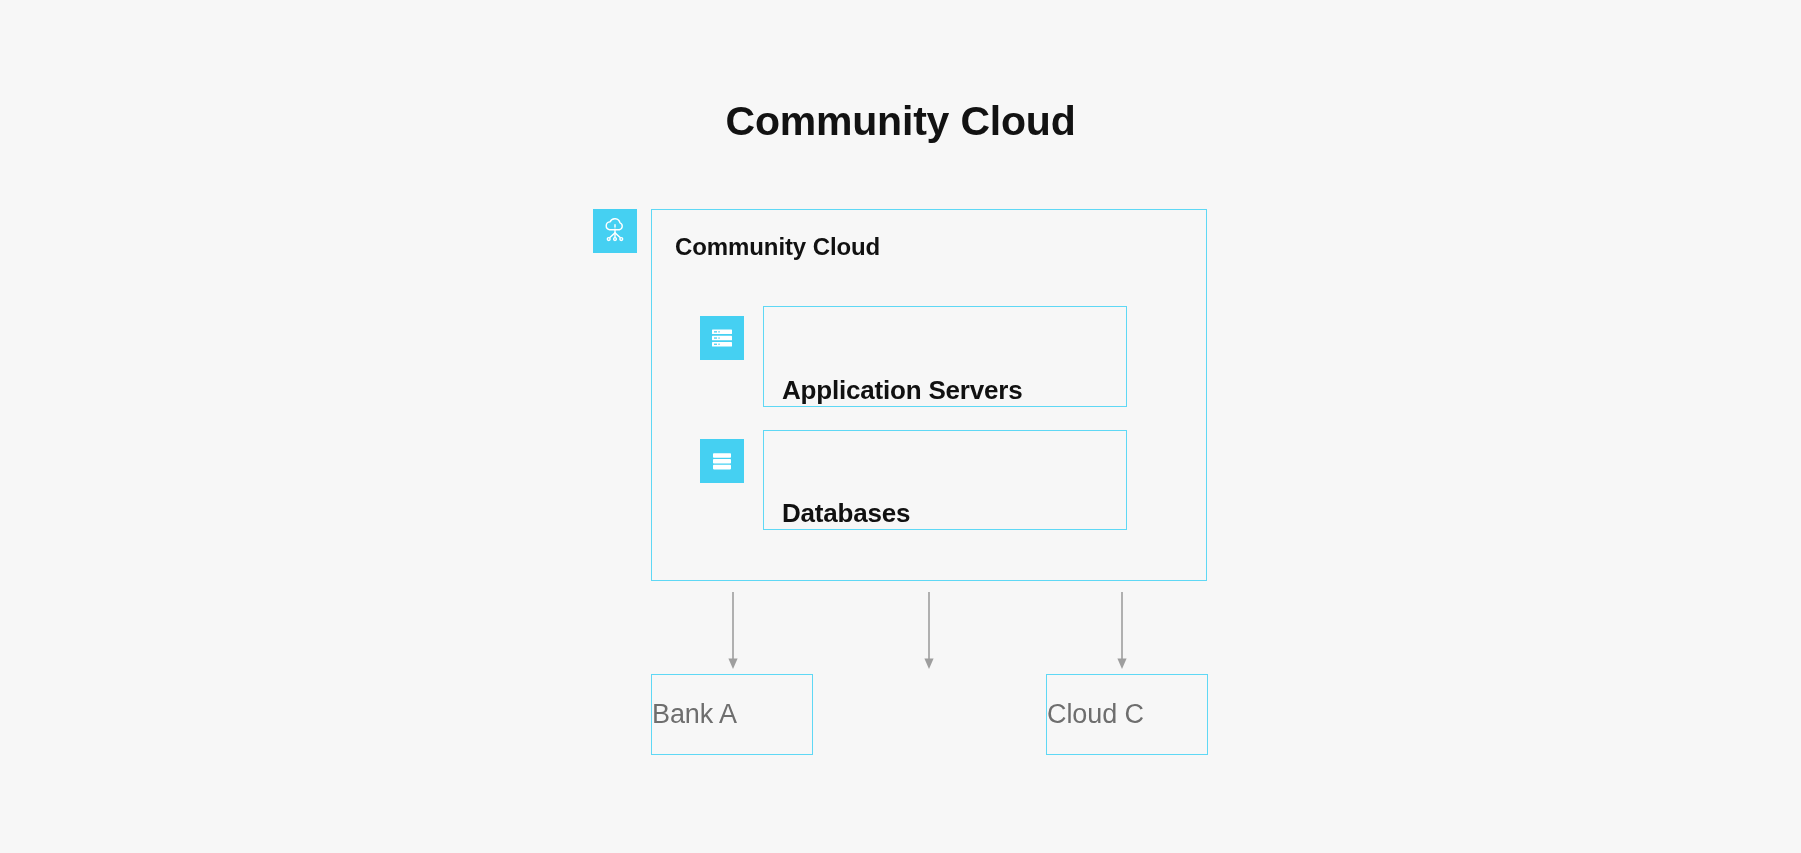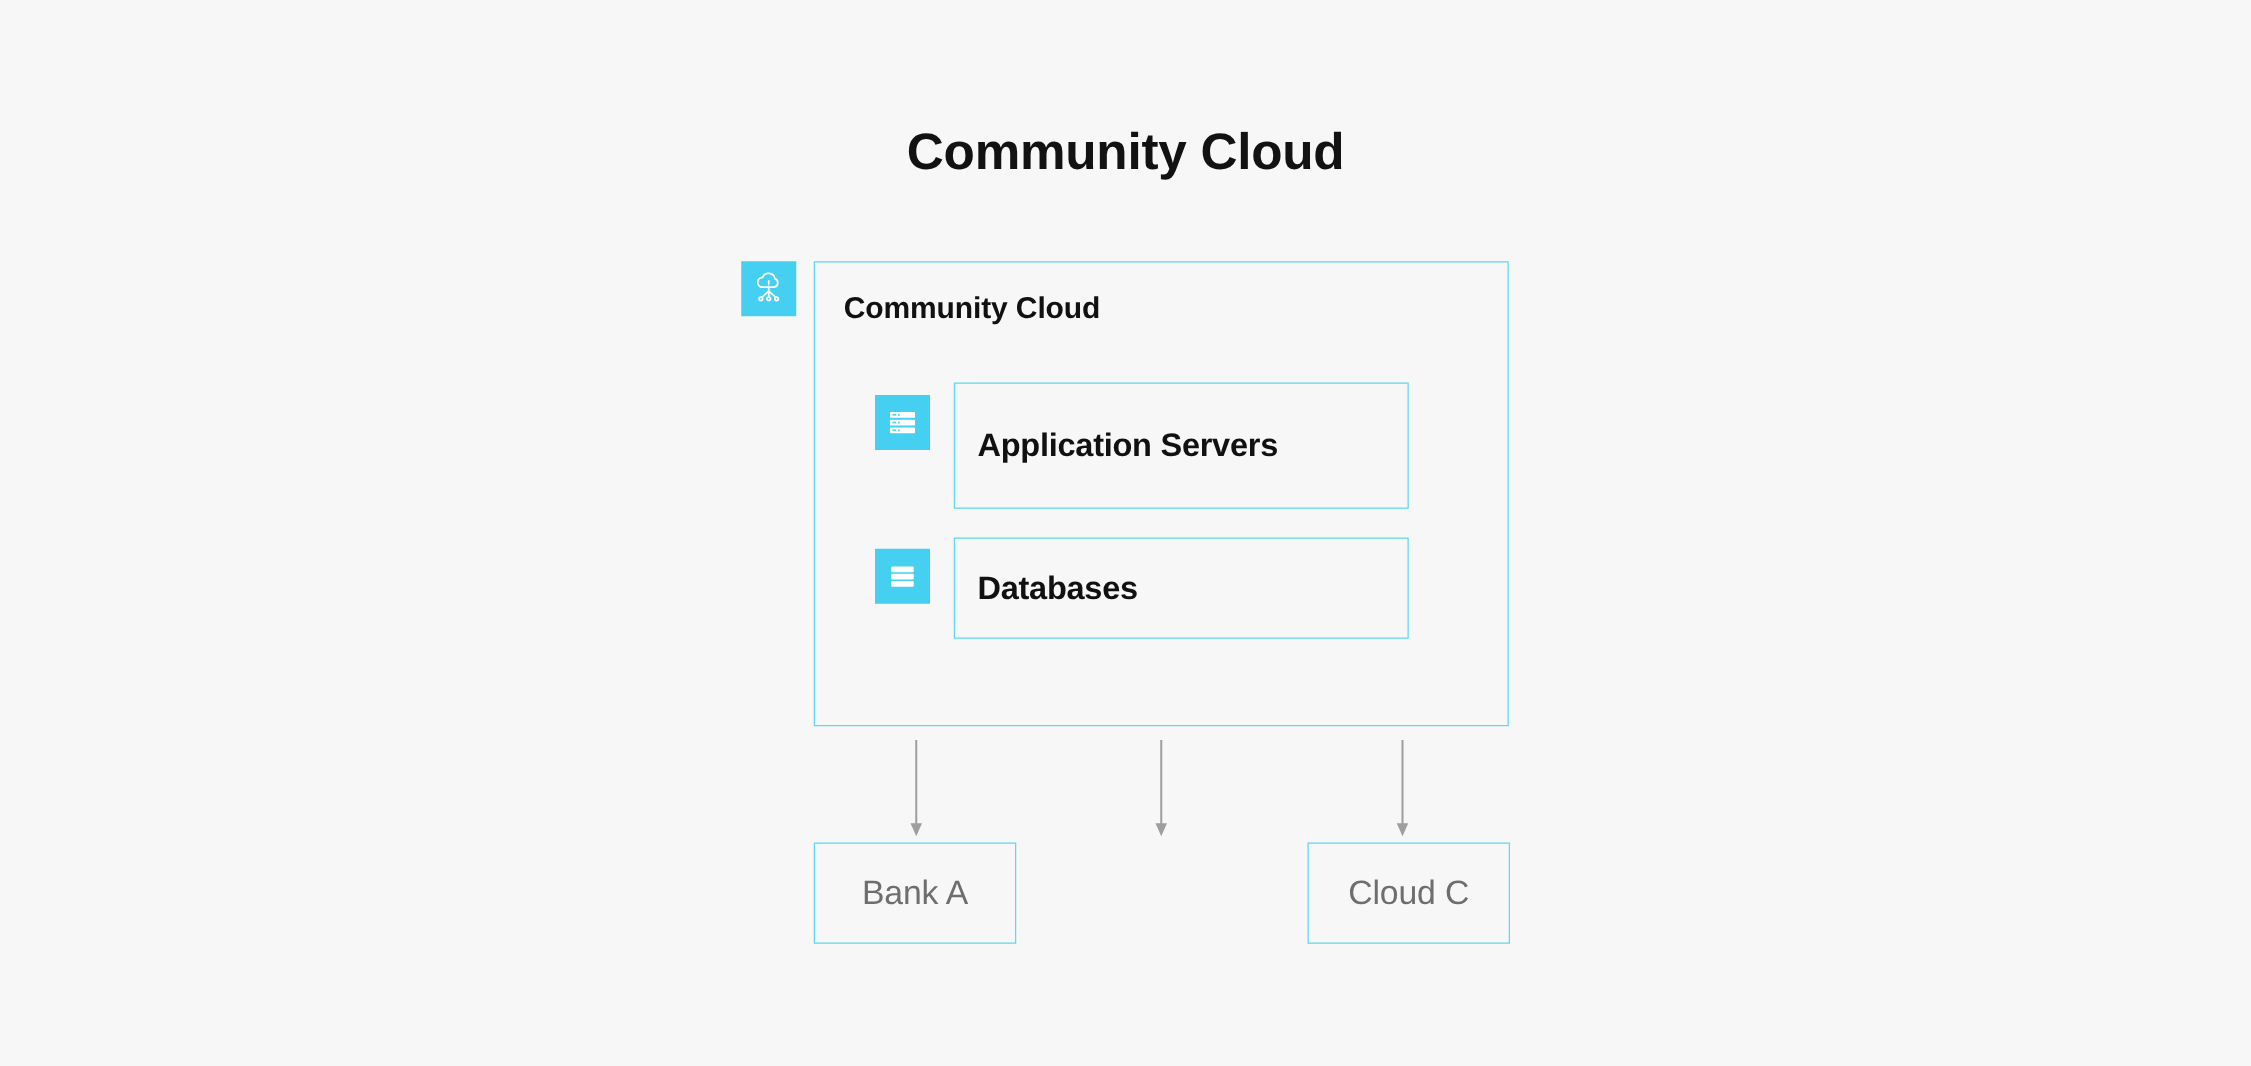--- a/index.html
+++ b/index.html
@@ -86,41 +86,41 @@
     width: 44px;
     height: 44px;
   }
 
   
   .resource-box {
     position: absolute;
     border: 1.6px solid #5fd8f5;
     box-sizing: border-box;
     display: flex;
-    align-items: center;
+    align-items: flex-end;
     background: transparent;
   }
   .resource-box .resource-label {
     font-size: 26px;
     font-weight: 700;
     color: #111111;
     padding-left: 18px;
     letter-spacing: -0.2px;
   }
   .box-appservers {
     left: 763px;
     top: 306px;
     width: 364px;
     height: 101px;
   }
   .box-databases {
     left: 763px;
     top: 430px;
     width: 364px;
-    height: 81px;
+    height: 100px;
   }
 
   
   .arrow {
     position: absolute;
     top: 592px;
     width: 14px;
     height: 78px;
   }
   .arrow svg { display: block; }
@@ -130,21 +130,20 @@
 
   
   .bank-box {
     position: absolute;
     top: 674px;
     height: 81px;
     border: 1.6px solid #5fd8f5;
     box-sizing: border-box;
     display: flex;
     align-items: center;
-    justify-content: center;
     background: transparent;
   }
   .bank-box .bank-label {
     font-size: 27px;
     font-weight: 400;
     color: #6e6e6e;
     letter-spacing: -0.1px;
   }
   .bank-a { left: 651px; width: 162px; }
   .bank-b { left: 848px; width: 162px; }

